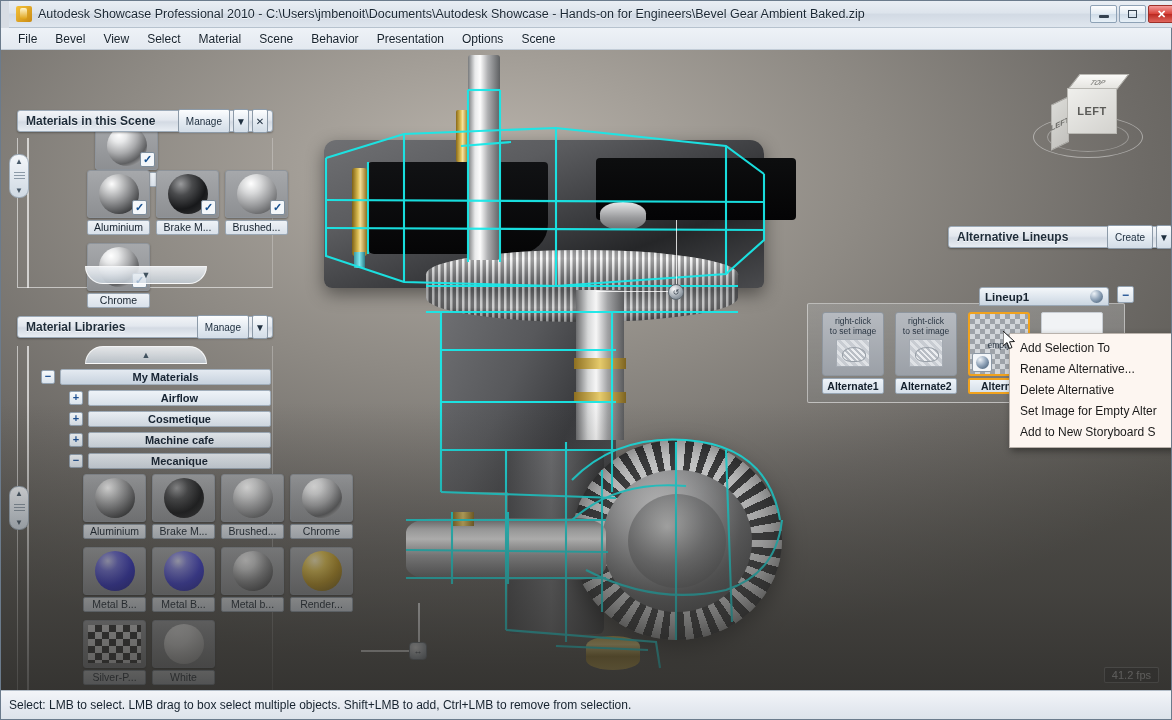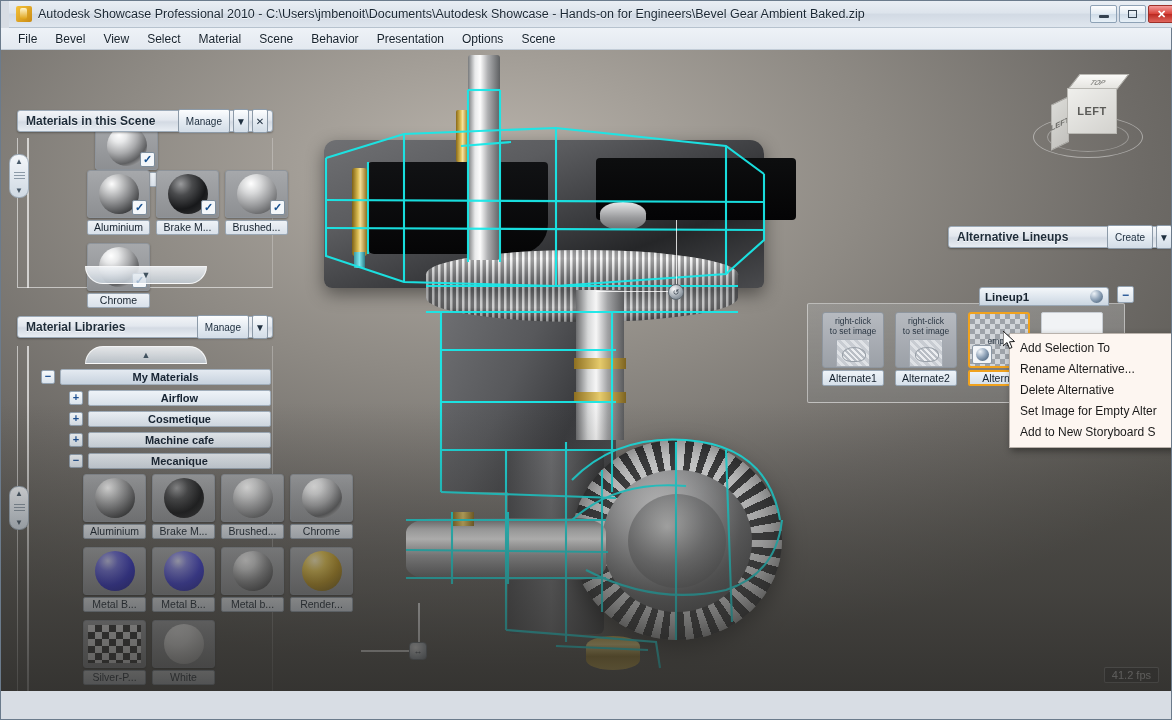--- a/index.html
+++ b/index.html
@@ -389,21 +389,21 @@
   }
   #lineup-minus{
     position:absolute; left:1116px; top:236px; width:17px;height:17px;
     background:linear-gradient(to bottom,#f8fafc,#dbe3eb);
     border:1px solid #93a2b1; border-radius:2px;
     display:flex;align-items:center;justify-content:center;
     font-size:12px;color:#1d4f91;font-weight:bold;line-height:1;
   }
   .alt-card{ position:absolute; top:262px; width:62px; }
   .alt-card .ac-img{
-    position:relative; width:62px; height:56px;
+    position:relative; width:62px; height:64px;
     border:1px solid #8e969f; border-radius:3px;
     background:linear-gradient(to bottom,#b6bac0,#9ba0a7);
     display:flex;flex-direction:column;align-items:center;justify-content:flex-start;
     font-size:8.5px; color:#2a3643; line-height:1.15; padding-top:4px;
     overflow:hidden;
   }
   .alt-card.sel .ac-img{ border:2px solid #f0a21e; }
   .ac-img .rc-line{ white-space:nowrap; }
   .ac-img .ph{
     margin-top:2px; width:34px;height:28px;
@@ -433,21 +433,21 @@
     display:flex;align-items:center;justify-content:center;
   }
   .ac-img .badge i{
     display:block; width:13px;height:13px;border-radius:50%;
     background:radial-gradient(circle at 32% 28%,#eef3f8 0%,#93a6bb 45%,#37506a 100%);
   }
   .alt-card .ac-lbl{
     margin-top:2px; height:16px;
     background:linear-gradient(to bottom,#eef3f8,#d6e0ea);
     border:1px solid #98a6b4; border-radius:2px;
-    font-size:10.5px; font-weight:normal; color:#14202c; text-align:center; line-height:14px;
+    font-size:10.5px; font-weight:bold; color:#14202c; text-align:center; line-height:14px;
     overflow:hidden; white-space:nowrap;
   }
   .alt-card.sel .ac-lbl{ border:2px solid #f0a21e; line-height:12px;}
   .alt-card .ac-blank{
     width:62px;height:32px; background:#f1f3f5; border:1px solid #c9ced4; border-radius:2px;
   }
 
   
   #ctxmenu{
     position:absolute; left:1008px; top:283px; width:190px;
@@ -814,14 +814,17 @@
       <div class="ctx-item">Add to New Storyboard S</div>
     </div>
 
     <svg id="cursor" viewBox="0 0 14 20">
       <polygon points="0,0 0,15 4,11.5 6.5,17.5 9,16.5 6.5,10.8 11.5,10.5" fill="#ffffff" stroke="#1b1b1b" stroke-width="1"></polygon>
     </svg>
 
     <div id="fps">41.2 fps</div>
   </div>
 
+  <div id="statusbar">
+    <span>Select: LMB to select. LMB drag to box select multiple objects. Shift+LMB to add, Ctrl+LMB to remove from selection.</span>
+  </div>
 
 </div>
 
 </body></html>

